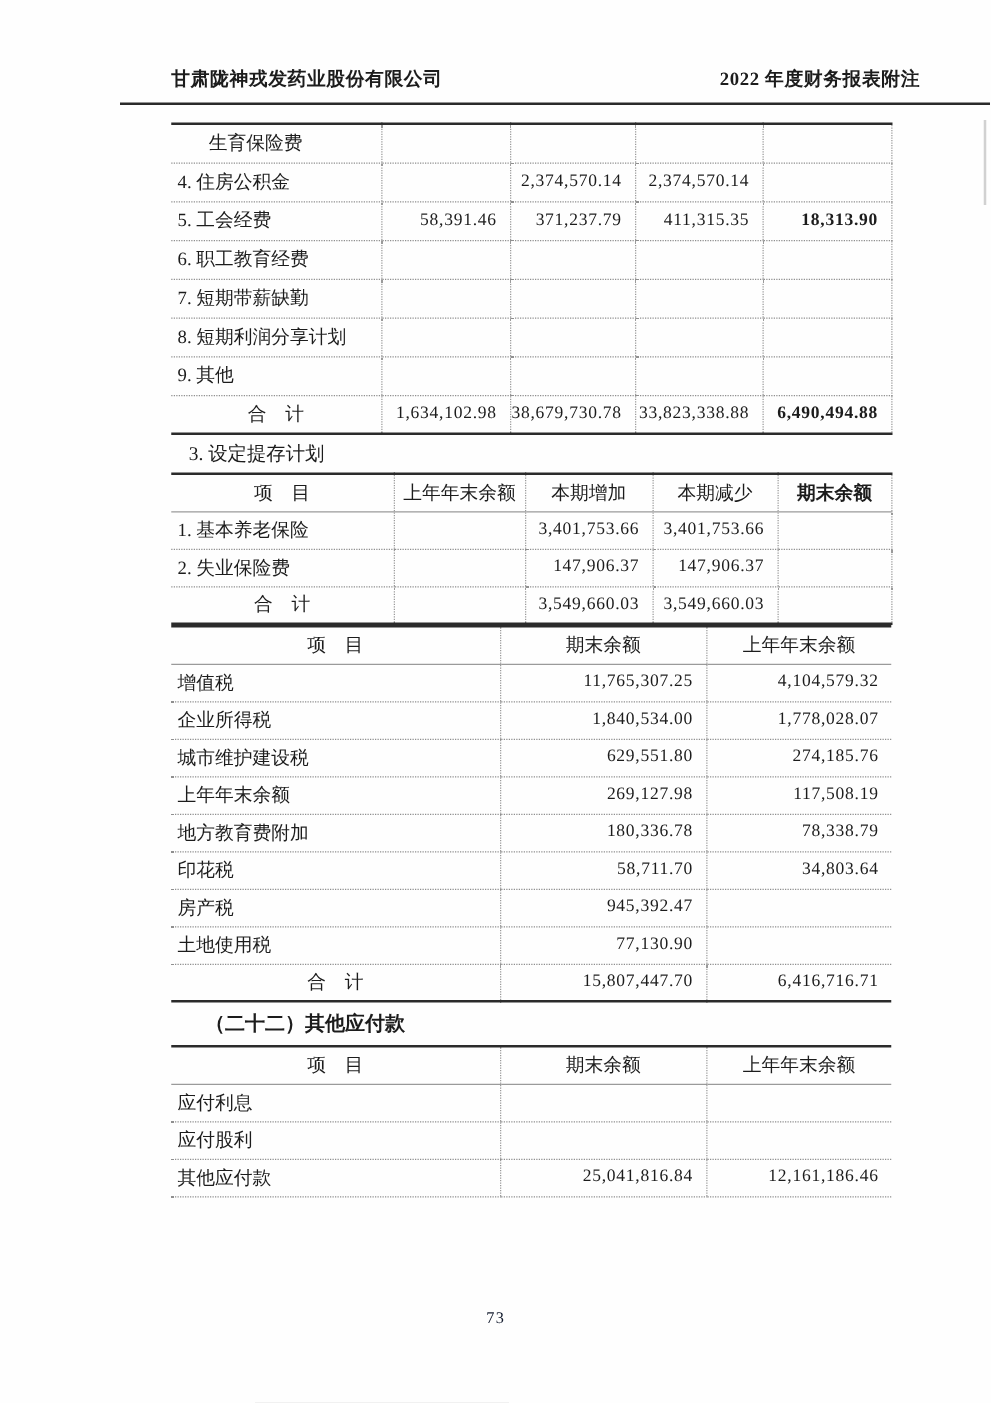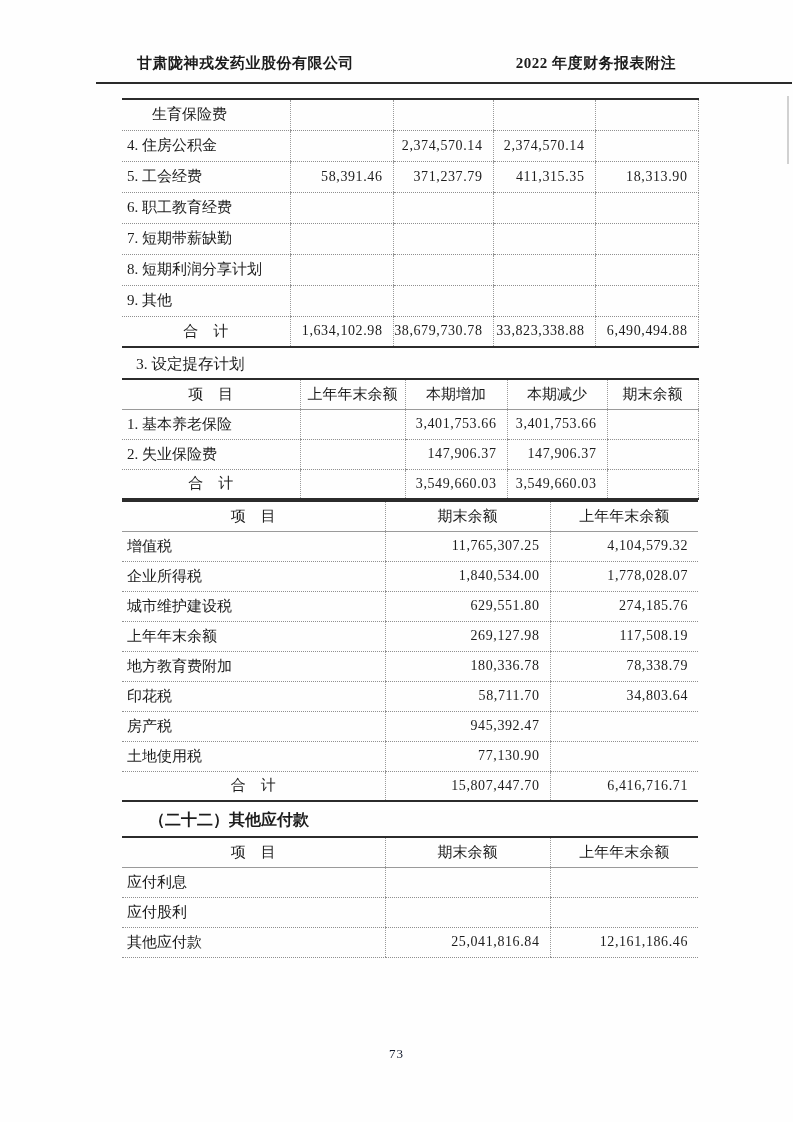--- a/index.html
+++ b/index.html
@@ -10,46 +10,46 @@
     background:#fefefe;
     font-family:"Liberation Serif","DejaVu Serif",serif;
     color:#1c1c1c;
     overflow:hidden;
   }
   
   .doc-header{
     position:absolute;left:96px;top:54px;width:696px;
     box-sizing:border-box;
     display:flex;justify-content:space-between;align-items:flex-end;
-    padding:0 116px 9px 41px;
+    padding:0 56px 9px 41px;
     border-bottom:2px solid #2a2a2a;
     font-size:15px;font-weight:600;letter-spacing:.5px;
   }
   
   .edge-artifact{
     position:absolute;right:4px;top:96px;width:2px;height:68px;
     background:#bdbdbd;opacity:.7;
   }
   
-  .content{position:absolute;left:122px;top:98px;width:576px;}
+  .content{position:absolute;left:137px;top:98px;width:576px;}
   table{border-collapse:collapse;table-layout:fixed;width:576px;}
   td,th{
     box-sizing:border-box;
     font-size:15px;font-weight:normal;
     padding:0;overflow:hidden;white-space:nowrap;
   }
   
   .fin{border-top:2.5px solid #2b2b2b;border-bottom:2.5px solid #2b2b2b;}
   .fin tr{height:31px;}
   .fin td,.fin th{border-bottom:1px dotted #8f8f8f;}
   .fin tr:last-child td{border-bottom:none;margin-top:15px;}
   .fin th{border-bottom:1px solid #9a9a9a;}
   
   .vlines td:not(:first-child),.vlines th:not(:first-child){border-left:1px dotted #9a9a9a;}
-  .redge td:last-child,.redge th:last-child{border-right:1px dotted #9a9a9a;}
+  .redge td:last-child,.redge th:last-child{border-right:1px dotted #9a9a9a;font-weight:bold;}
   
   td.name{text-align:left;padding-left:5px;}
   td.name.indent{padding-left:30px;}
   td.num{
     text-align:right;padding-right:10px;
     font-size:14px;letter-spacing:.6px;
   }
   tr.total td.name{text-align:center;padding-left:0;}
   th{text-align:center;}
   

